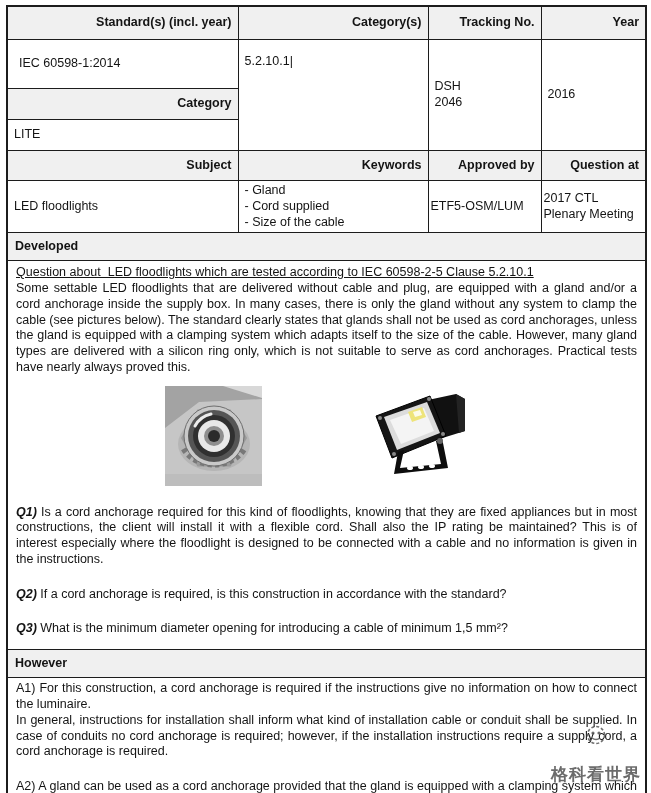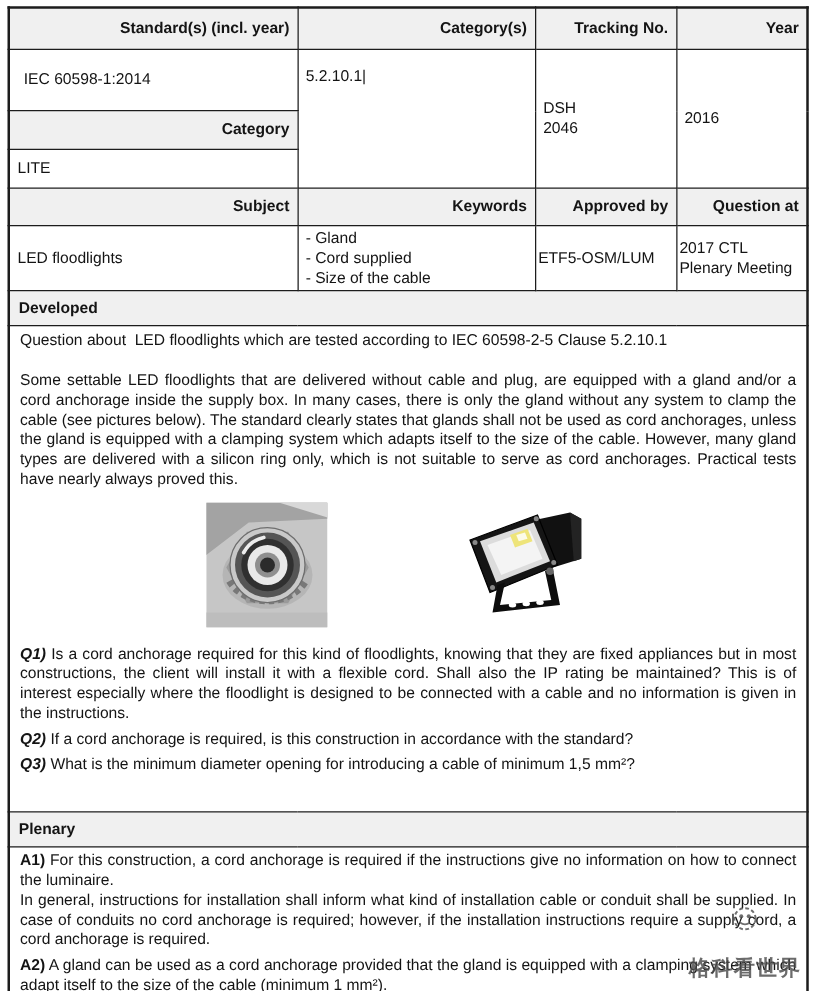--- a/index.html
+++ b/index.html
@@ -16,25 +16,25 @@
     word-wrap:break-word;
   }
   .hd{background:var(--header-bg,#f0f0f0);font-weight:bold;text-align:right;}
   .sec{background:var(--header-bg,#f0f0f0);font-weight:bold;text-align:left;padding-left:7px !important;}
   .ctr{text-align:left;}
   .pre{white-space:pre-line;}
   .topv{vertical-align:top !important;padding-top:14px !important;}
   .std{padding-left:11px !important;}
   .tight{padding:2px 2px !important;}
   .body-cell{vertical-align:top !important;padding:3px 8px 6px 8px !important;}
-  .qhead{margin:1px 0 16px 0;white-space:pre-wrap;}
+  .qhead{margin:1px 0 0 0;text-decoration:underline;white-space:pre-wrap;}
   .para{margin:0;text-align:justify;}
-  .qpara{margin:5px 0 0 0;text-align:justify;}
+  .qpara{margin:19px 0 0 0;text-align:justify;}
   .qlabel{font-weight:bold;font-style:italic;}
-  .alabel{font-weight:bold;}
+  .alabel{font-weight:normal;}
   .figures{display:flex;justify-content:center;gap:106px;margin:10px 18px 14px 0;}
   .photo{display:block;}
   .watermark{
     position:absolute;right:10px;bottom:7px;display:flex;align-items:center;gap:18px;
     color:rgba(75,75,75,0.82);font-weight:bold;font-size:17px;letter-spacing:1px;
     pointer-events:none;
     flex-direction:column;
   }
   .wm-logo{width:20px;height:20px;}
 </style>
@@ -127,21 +127,21 @@
             <ellipse cx="64" cy="80" rx="3" ry="2" fill="#ffffff"></ellipse>
             <circle cx="72" cy="55" r="3" fill="#666666"></circle>
           </svg>
         </div>
         <p class="qpara"><span class="qlabel">Q1)</span><span> Is a cord anchorage required for this kind of floodlights, knowing that they are fixed appliances but in most constructions, the client will install it with a flexible cord. Shall also the IP rating be maintained? This is of interest especially where the floodlight is designed to be connected with a cable and  no information is given in the instructions.</span></p>
         <p class="qpara"><span class="qlabel">Q2)</span><span> If a cord anchorage is required, is this construction in accordance with the standard?</span></p>
         <p class="qpara"><span class="qlabel">Q3)</span><span> What is the minimum diameter opening for introducing a cable of minimum 1,5 mm²?</span></p>
       </td>
     </tr>
     <tr>
-      <td class="sec" colspan="4" style="height:23px">Plenary</td>
+      <td class="sec" colspan="4" style="height:23px">However</td>
     </tr>
     <tr>
       <td class="body-cell" colspan="4" style="height:154px">
         <p class="para"><span class="alabel">A1)</span><span> For this construction, a cord anchorage is required if the instructions give no information on how to connect the luminaire.</span></p>
         <p class="para">In general, instructions for installation shall inform what kind of installation cable or conduit shall be supplied. In case of conduits no cord anchorage is required; however, if the installation instructions require a supply cord, a cord anchorage is required.</p>
         <p class="qpara"><span class="alabel">A2)</span><span> A gland can be used as a cord anchorage provided that the gland is equipped with a clamping system which adapt itself to the size of the cable (minimum 1 mm²).</span></p>
 
       </td>
     </tr>
   </tbody>

